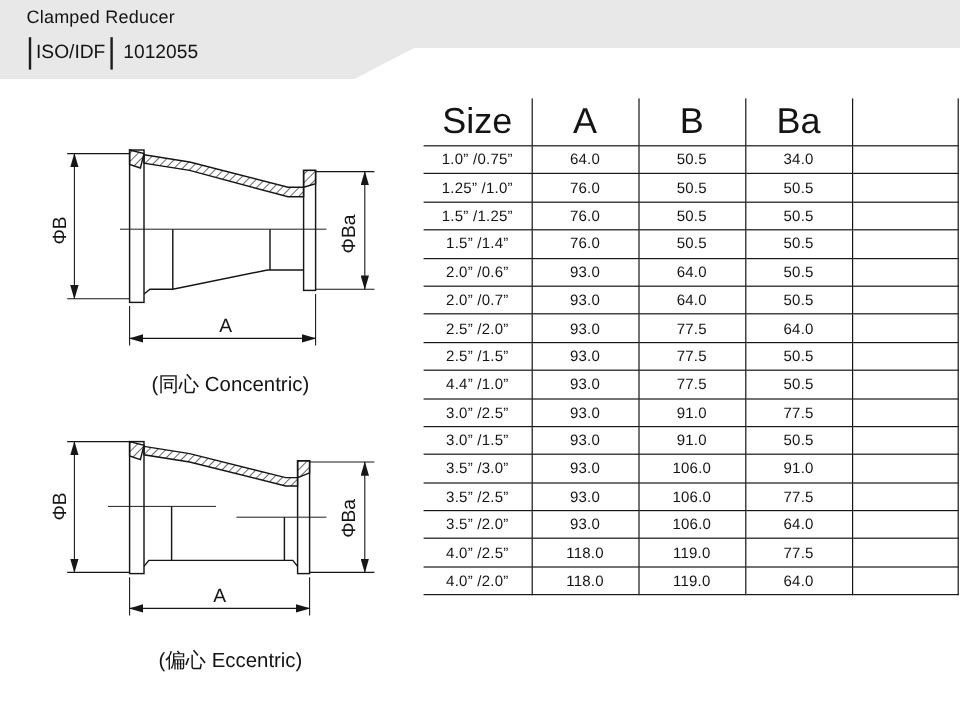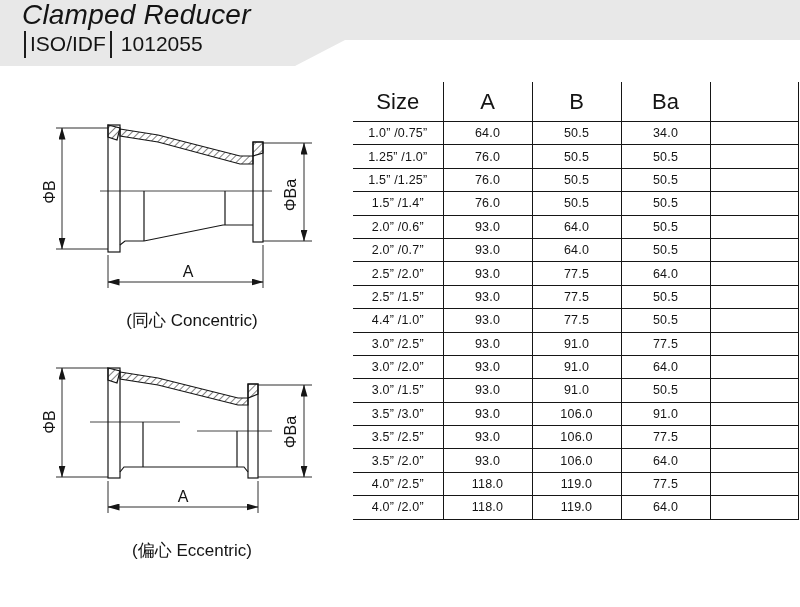--- a/index.html
+++ b/index.html
@@ -8,39 +8,39 @@
     background:#ffffff;color:#141414;
     font-family:"Liberation Sans","DejaVu Sans",sans-serif;
     -webkit-font-smoothing:antialiased;
   }
   .hdr-bg{
     position:absolute;left:0;top:0;width:800px;height:66px;
     background:#e8e8e8;
     clip-path:polygon(0 0,800px 0,800px 40px,345px 40px,295px 66px,0 66px);
   }
   .title{
-    position:absolute;left:22px;top:1px;font-size:28px;line-height:28px;
-    letter-spacing:0.2px;color:#141414;font-style:italic;
+    position:absolute;left:22px;top:1px;font-size:15px;line-height:28px;
+    letter-spacing:0.2px;color:#141414;
   }
   .subtitle{
     position:absolute;left:24px;top:29px;height:30px;
-    display:flex;align-items:center;font-size:21px;color:#141414;
+    display:flex;align-items:center;font-size:16px;color:#141414;
   }
   .vbar{width:2px;height:27px;background:#1c1c1c;flex:0 0 auto}
   .subtitle .std{margin:0 4px 0 4px}
   .subtitle .code{margin-left:9px}
   table.spec{
     position:absolute;left:353px;top:82px;width:445px;
     border-collapse:collapse;table-layout:fixed;
   }
   table.spec th,table.spec td{
     border:1.4px solid #161616;text-align:center;vertical-align:middle;
     padding:0;font-weight:400;overflow:hidden;white-space:nowrap;
   }
-  table.spec th{border-top:none;font-size:22px;height:39px}
+  table.spec th{border-top:none;font-size:30px;height:39px}
   table.spec td{font-size:12.5px;height:22.4px;letter-spacing:0.2px}
   table.spec tr>*:first-child{border-left:none}
   svg text{fill:#141414}
   svg{position:absolute}
   #dwg-concentric{left:20px;top:95px}
   #dwg-eccentric{left:20px;top:358px}
 </style>
 </head>
 <body>
 
@@ -210,27 +210,20 @@
         <td></td>
       </tr>
       <tr>
         <td>3.0” /2.5”</td>
         <td>93.0</td>
         <td>91.0</td>
         <td>77.5</td>
         <td></td>
       </tr>
       <tr>
-        <td>3.0” /2.0”</td>
-        <td>93.0</td>
-        <td>91.0</td>
-        <td>64.0</td>
-        <td></td>
-      </tr>
-      <tr>
         <td>3.0” /1.5”</td>
         <td>93.0</td>
         <td>91.0</td>
         <td>50.5</td>
         <td></td>
       </tr>
       <tr>
         <td>3.5” /3.0”</td>
         <td>93.0</td>
         <td>106.0</td>

